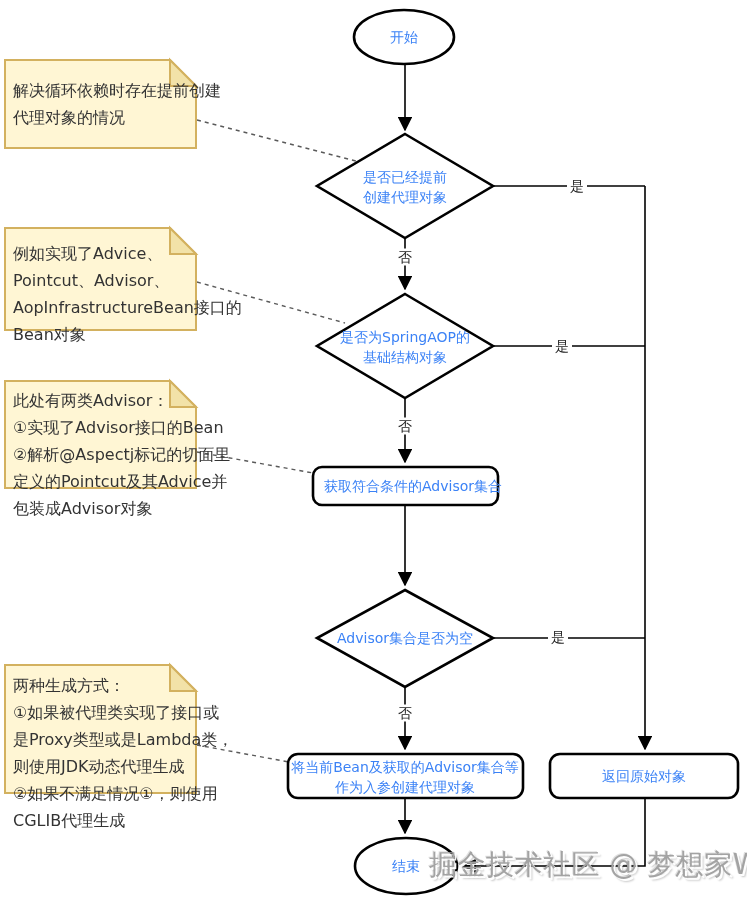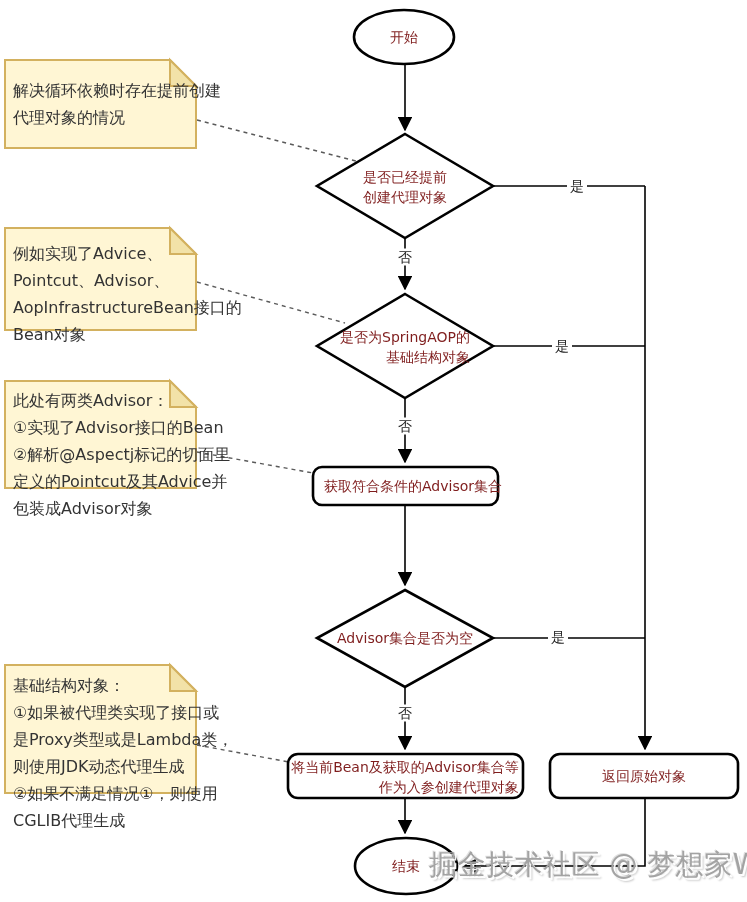--- a/index.html
+++ b/index.html
@@ -2,21 +2,21 @@
 <html><head>
 <meta charset="utf-8">
 <style>
   html,body { margin:0; padding:0; background:#ffffff; }
   .canvas {
     position:relative; width:747px; height:902px; background:#ffffff;
     font-family:"DejaVu Sans","Liberation Sans",sans-serif; overflow:hidden;
   }
   svg.layer { position:absolute; left:0; top:0; }
   .lbl {
-    position:absolute; font-size:14px; color:#7f1d1d; text-align:right;
+    position:absolute; font-size:14px; color:#3b82f6; text-align:center;
     transform:translate(-50%,-50%); white-space:pre; line-height:20px;
   }
   .edge-lbl {
     position:absolute; font-size:14px; color:#1c1c1c; text-align:center;
     transform:translate(-50%,-50%); white-space:pre;
     background:#ffffff; padding:0 3px; line-height:17px;
   }
   .note-text {
     position:absolute; font-size:16px; color:#333333; text-align:left;
     white-space:pre; line-height:27px;
@@ -105,21 +105,21 @@
 代理对象的情况</div>
   <div class="note-text" style="left:13px; top:387px;">此处有两类Advisor：
 ①实现了Advisor接口的Bean
 ②解析@Aspectj标记的切面里
 定义的Pointcut及其Advice并
 包装成Advisor对象</div>
   <div class="note-text" style="left:13px; top:240px;">例如实现了Advice、
 Pointcut、Advisor、
 AopInfrastructureBean接口的
 Bean对象</div>
-  <div class="note-text" style="left:13px; top:672px;">基础结构对象：
+  <div class="note-text" style="left:13px; top:672px;">两种生成方式：
 ①如果被代理类实现了接口或
 是Proxy类型或是Lambda类，
 则使用JDK动态代理生成
 ②如果不满足情况①，则使用
 CGLIB代理生成</div>
 
   <div class="watermark">掘金技术社区 @ 梦想家Who</div>
 
 </div>
 

